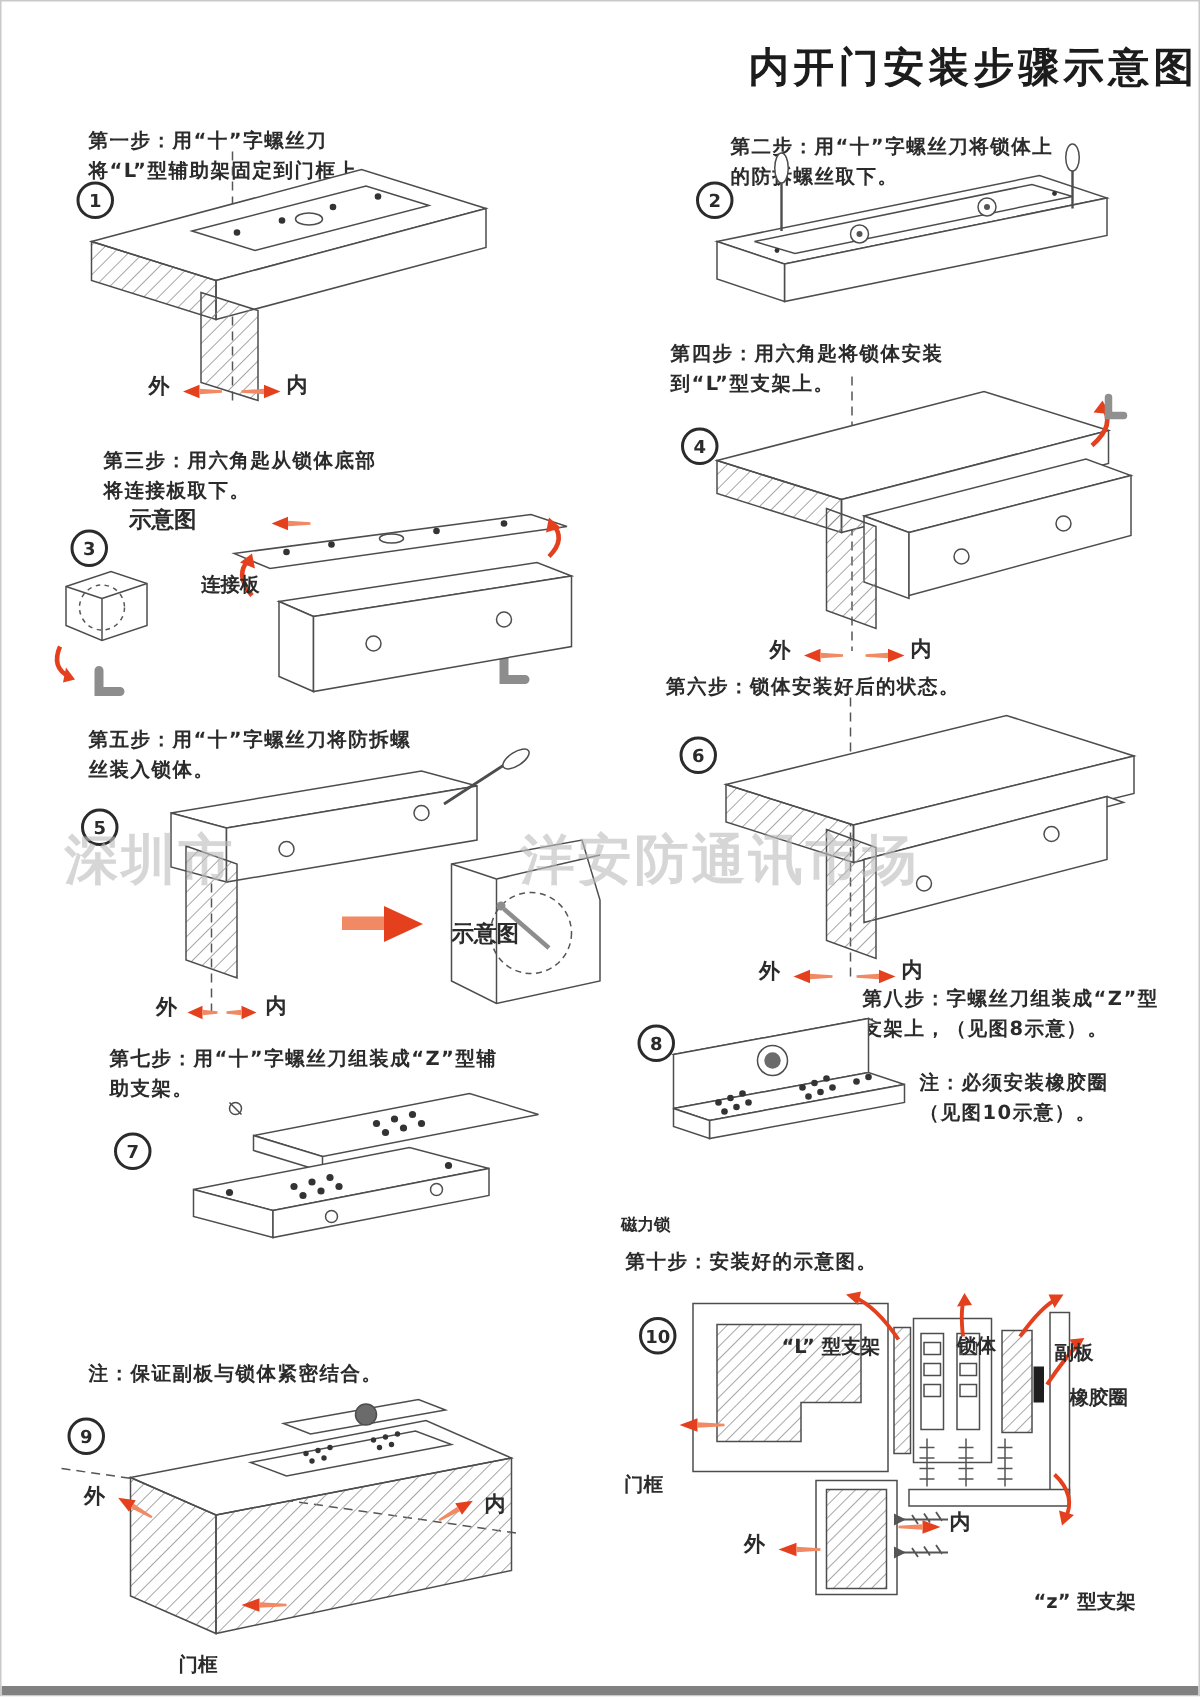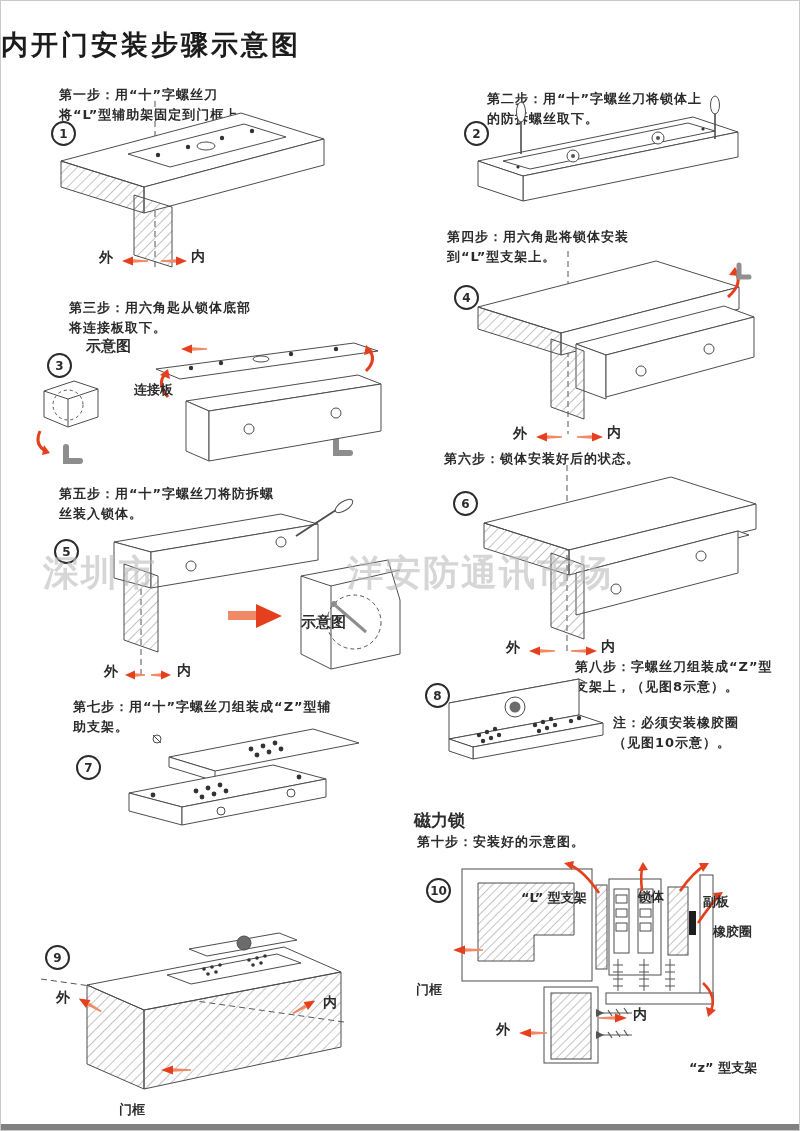--- a/index.html
+++ b/index.html
@@ -1,29 +1,29 @@
 <!DOCTYPE html>
 <html><head>
 <meta charset="utf-8">
 <style>
   html,body{margin:0;padding:0;background:#fff;}
   .page{position:relative;width:800px;height:1131px;background:#fff;
         border:1px solid #c9c9c9;box-sizing:border-box;overflow:hidden;
         font-family:"DejaVu Sans","Liberation Sans",sans-serif;color:#2b2b2b;}
-  .title{position:absolute;top:26px;left:0;width:100%;text-align:left;
+  .title{position:absolute;top:26px;left:0;width:100%;text-align:right;
          font-size:27px;font-weight:bold;color:#1c1c1c;letter-spacing:3px;margin:0;}
   .stext{position:absolute;font-size:13px;font-weight:bold;color:#2b2b2b;
          line-height:1.55;letter-spacing:1px;margin:0;}
   .nowrap{white-space:nowrap;}
   .circ{position:absolute;width:21px;height:21px;border:2px solid #2b2b2b;border-radius:50%;
         display:flex;align-items:center;justify-content:center;
         font-size:12px;font-weight:bold;background:#fff;z-index:20;}
   .lbl{position:absolute;font-size:14px;font-weight:bold;color:#2b2b2b;z-index:20;white-space:nowrap;}
   .lbl2{position:absolute;font-size:13px;font-weight:bold;color:#2b2b2b;z-index:20;white-space:nowrap;margin-top:42px;}
-  .big{font-size:17px;}
+  .big{font-size:11px;}
   .dg{position:absolute;}
   .arr{position:absolute;z-index:18;}
   .wm{position:absolute;left:42px;top:548px;width:740px;font-size:36px;
       color:#bdbdbd;opacity:.62;letter-spacing:2px;white-space:nowrap;z-index:60;
       pointer-events:none;font-weight:bold;}
   .bbar{position:absolute;left:0;bottom:0;width:100%;height:6px;background:#818181;}
   svg{overflow:visible;}
 </style>
 </head>
 <body>
@@ -394,20 +394,21 @@
     </g>
     <g fill="#e5401e" stroke="none">
       <polygon points="108,2 118,0 116,9"></polygon>
       <polygon points="187,1 182,10 192,9"></polygon>
       <polygon points="253,2 243,2 247,11"></polygon>
       <polygon points="267,31 257,32 262,40"></polygon>
       <polygon points="252,156 250,146 260,149"></polygon>
     </g>
   </svg>
 
+  <p class="stext nowrap" style="left:58px;top:906px;">注：保证副板与锁体紧密结合。</p>
   <div class="circ" style="left:44px;top:944px;">
       <span>9</span>
     </div>
   <svg class="dg" style="left:38px;top:926px;" width="310" height="170">
     <defs>
         <pattern id="h9" width="7" height="7" patternUnits="userSpaceOnUse" patternTransform="rotate(45)">
           <line x1="0" y1="0" x2="0" y2="7" stroke="#8a8a8a" stroke-width="1"></line>
         </pattern>
       </defs>
     <line x1="2" y1="52" x2="305" y2="95" stroke="#555" stroke-dasharray="6,4"></line>

